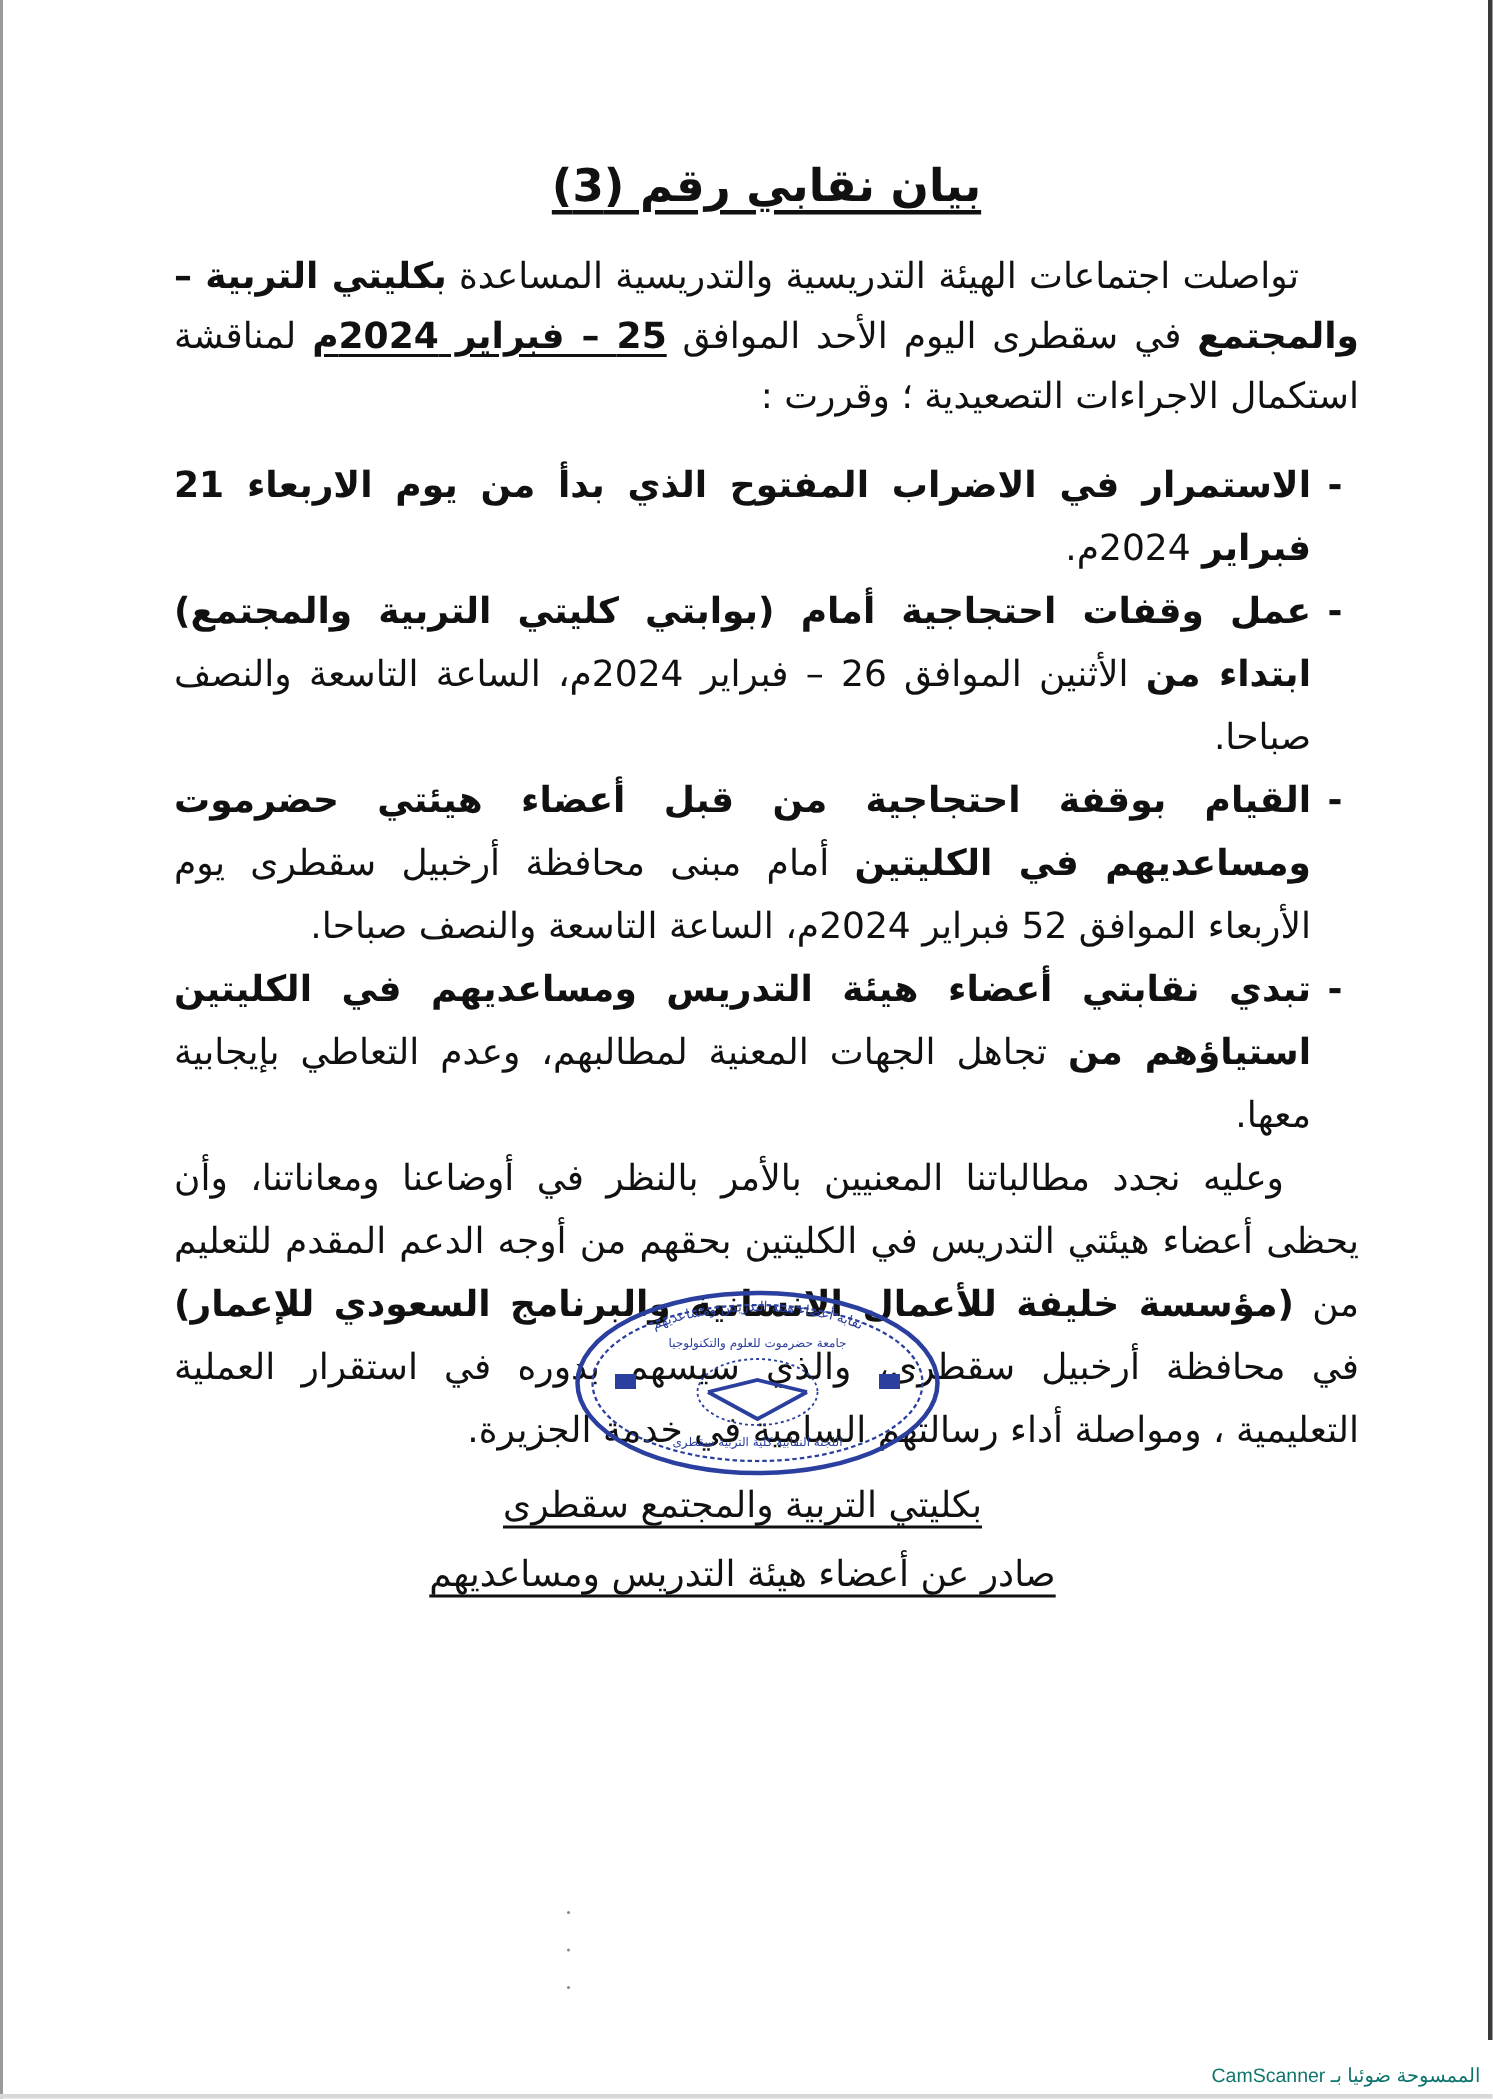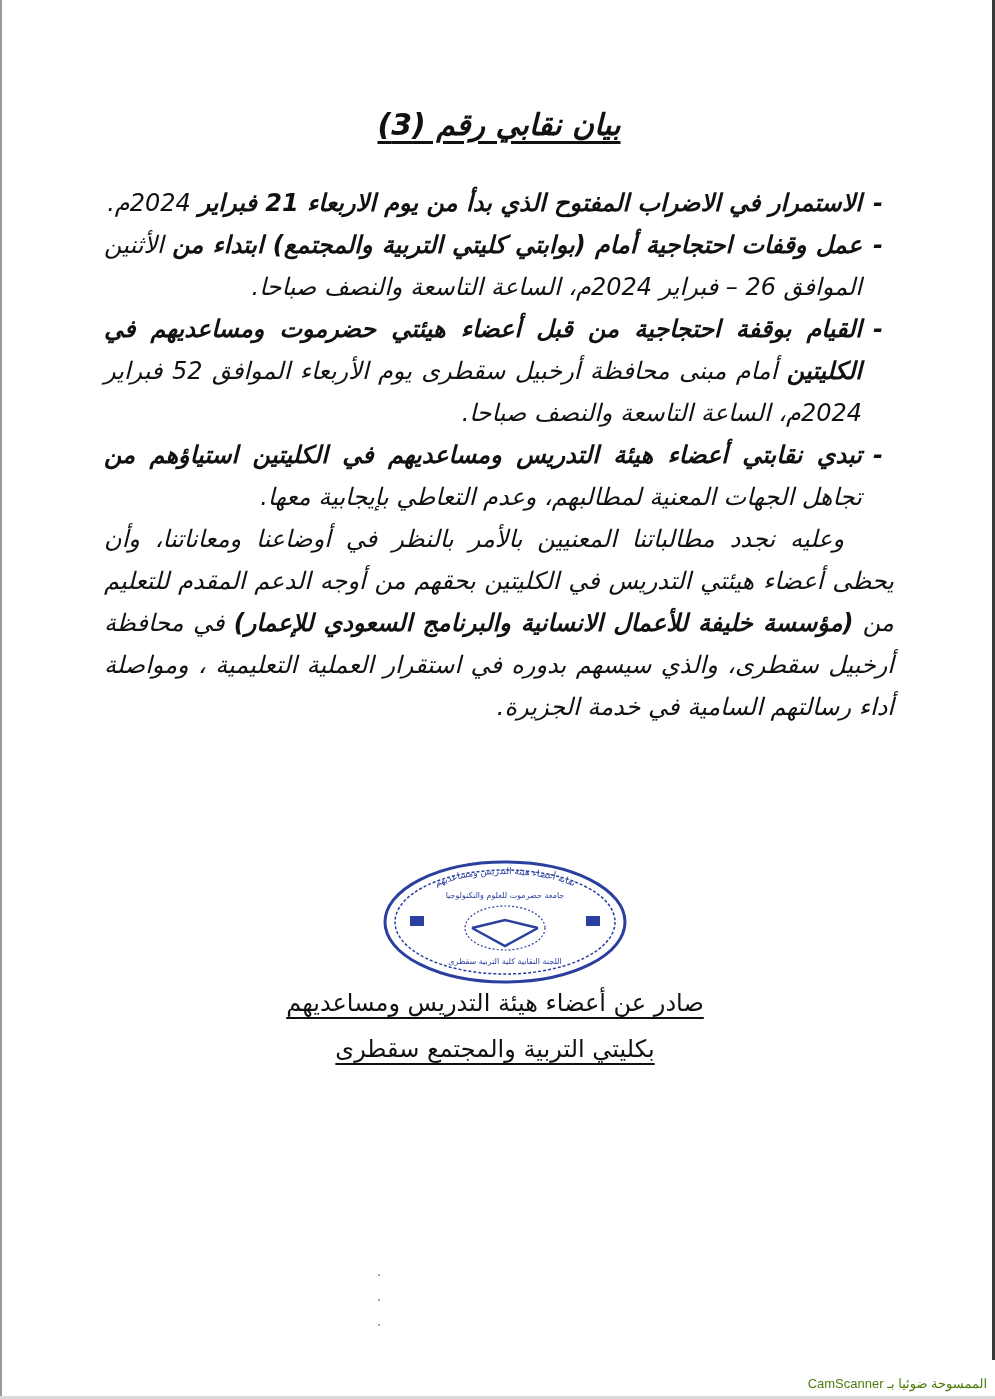--- a/index.html
+++ b/index.html
@@ -5,21 +5,21 @@
   html, body { margin:0; padding:0; }
   body {
     width:995px; height:1399px; background:#ffffff; position:relative; overflow:hidden;
     font-family:"DejaVu Sans", sans-serif; color:#111;
   }
   .edge-left { position:absolute; left:0; top:0; width:2px; height:1399px; background:#9a9a9a; }
   .edge-right { position:absolute; right:0; top:0; width:3px; height:1360px; background:#3a3a3a; }
   .page {
     position:absolute; left:26px; top:0; width:936px; height:1330px; background:#fff;
   }
-  .doc { position:absolute; left:104px; top:100px; width:790px; direction:rtl; text-align:justify;font-style:italic; }
+  .doc { position:absolute; left:116px; top:100px; width:790px; direction:rtl; text-align:justify; }
   .title {
     text-align:center; font-size:30px; font-weight:bold; text-decoration:underline;
     text-underline-offset:6px; margin:0 0 14px 0; line-height:50px;
   }
   p { margin:0; font-size:24px; line-height:40px; }
   .intro { text-indent:40px; }
   b.u { text-decoration:underline; text-underline-offset:4px; }
   .item { display:flex; flex-direction:row; font-size:24px; line-height:42px; }
   .dash { width:32px; flex:0 0 32px; text-align:center; font-weight:bold; }
   .item-text { flex:1; }
@@ -27,36 +27,39 @@
   .stamp {
     position:absolute; left:380px; top:858px; width:250px; height:128px;
   }
   .signature {
     position:absolute; left:260px; top:980px; width:470px; direction:rtl; text-align:center;
     font-size:24px; line-height:46px;
   }
   .signature div { text-decoration:underline; text-underline-offset:6px; }
   .specks { position:absolute; left:375px; top:1270px; width:8px; height:60px; }
   .footer {
-    position:absolute; right:8px; bottom:8px; direction:rtl; font-size:13px; color:#4d7c0f;
+    position:absolute; right:8px; bottom:8px; direction:rtl; font-size:13px; color:#0f766e;
     font-family:"Liberation Sans", sans-serif;
   }
   .footer-bar { position:absolute; left:0; bottom:0; width:995px; height:3px; background:#d8d8d8; }
 </style>
 </head>
 <body>
 
 <div class="edge-left"></div>
 <div class="edge-right"></div>
 
 <div class="page"></div>
 
 <div class="doc">
   <div class="title">بيان نقابي رقم (3)</div>
 
+  <p class="intro">
+    <span>تواصلت اجتماعات الهيئة التدريسية والتدريسية المساعدة </span><b>بكليتي التربية – والمجتمع</b><span> في سقطرى اليوم الأحد الموافق </span><b class="u">25 – فبراير 2024م</b><span> لمناقشة استكمال الاجراءات التصعيدية ؛ وقررت :</span>
+  </p>
 
   <div style="height:18px"></div>
 
   <div class="item">
     <span class="dash">-</span>
     <span class="item-text"><b>الاستمرار في الاضراب المفتوح الذي بدأ من يوم الاربعاء 21 فبراير</b><span> 2024م.</span></span>
   </div>
   <div class="item">
     <span class="dash">-</span>
     <span class="item-text"><b>عمل وقفات احتجاجية أمام (بوابتي كليتي التربية والمجتمع) ابتداء من</b><span> الأثنين الموافق 26 – فبراير 2024م، الساعة التاسعة والنصف صباحا.</span></span>
@@ -86,22 +89,22 @@
       <textPath href="#arcTop" startOffset="50%" text-anchor="middle">نقابة أعضاء هيئة التدريس ومساعديهم</textPath>
     </text>
     <text x="125" y="40" font-size="8" fill="#2a3f9e" text-anchor="middle" font-family="DejaVu Sans, sans-serif">جامعة حضرموت للعلوم والتكنولوجيا</text>
     <text x="125" y="106" font-size="8" fill="#2a3f9e" text-anchor="middle" font-family="DejaVu Sans, sans-serif">اللجنة النقابية كلية التربية سقطرى</text>
     <rect x="30" y="58" width="14" height="10" fill="#2a3f9e"></rect>
     <rect x="206" y="58" width="14" height="10" fill="#2a3f9e"></rect>
   </svg>
 </div>
 
 <div class="signature">
+  <div>بكليتي التربية والمجتمع سقطرى</div>
   <div>صادر عن أعضاء هيئة التدريس ومساعديهم</div>
-  <div>بكليتي التربية والمجتمع سقطرى</div>
 </div>
 
 <div class="specks">
   <svg width="8" height="60">
       <circle cx="4" cy="5" r="1" fill="#888"></circle>
       <circle cx="4" cy="30" r="1" fill="#888"></circle>
       <circle cx="4" cy="55" r="1" fill="#888"></circle>
     </svg>
 </div>
 

